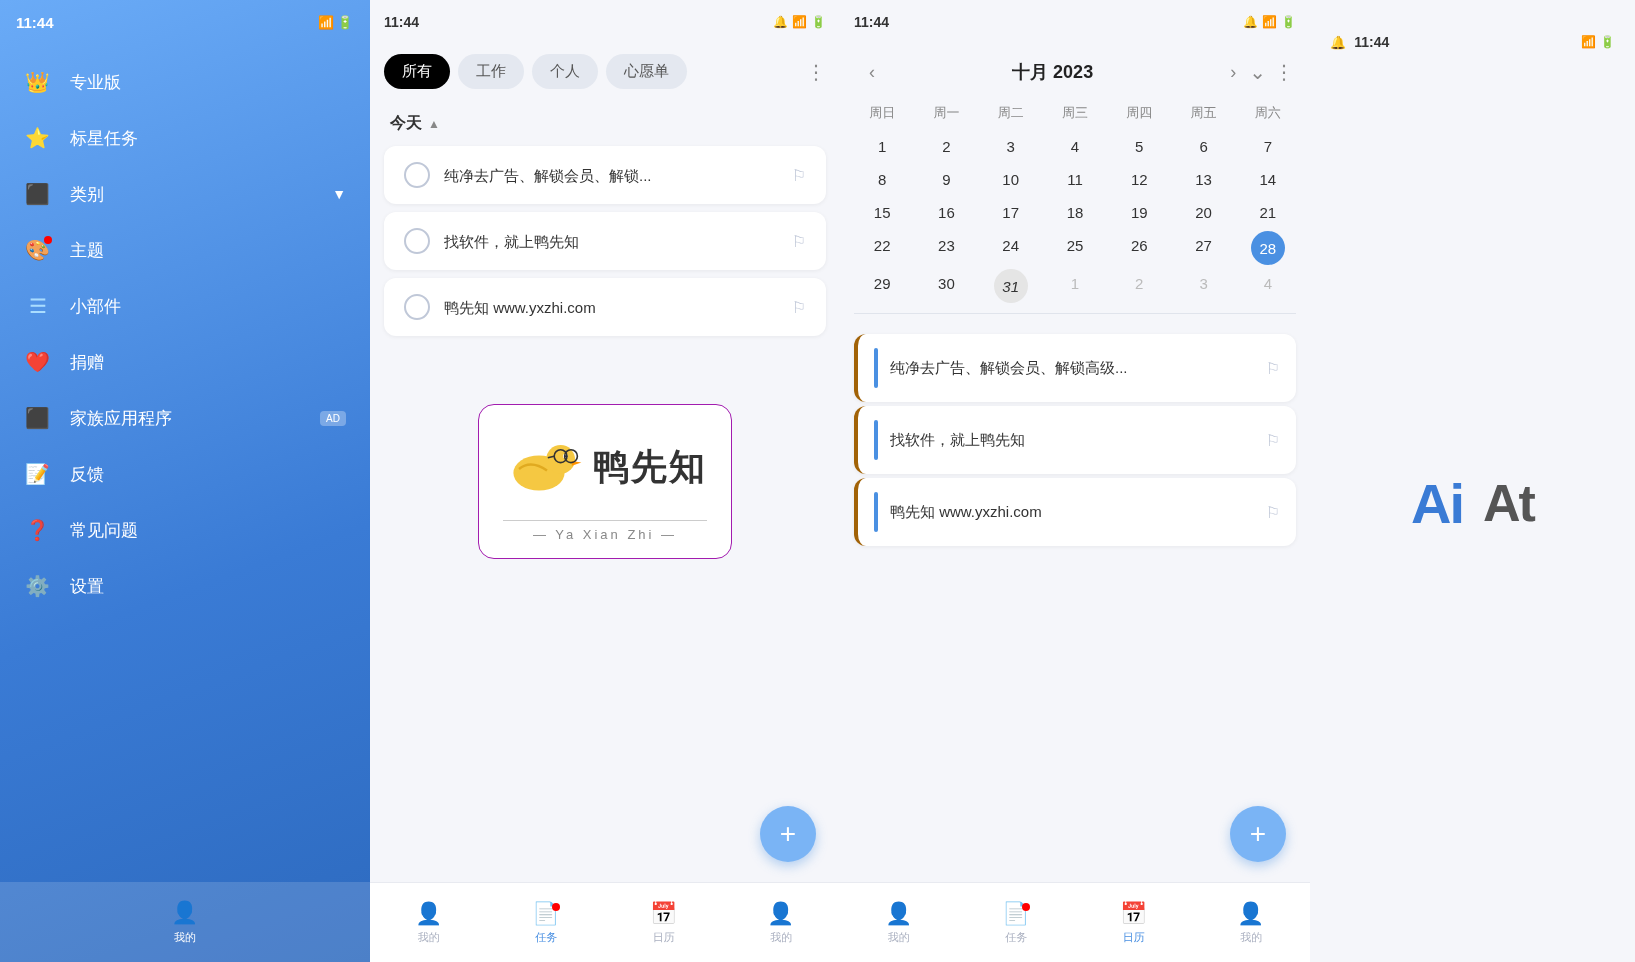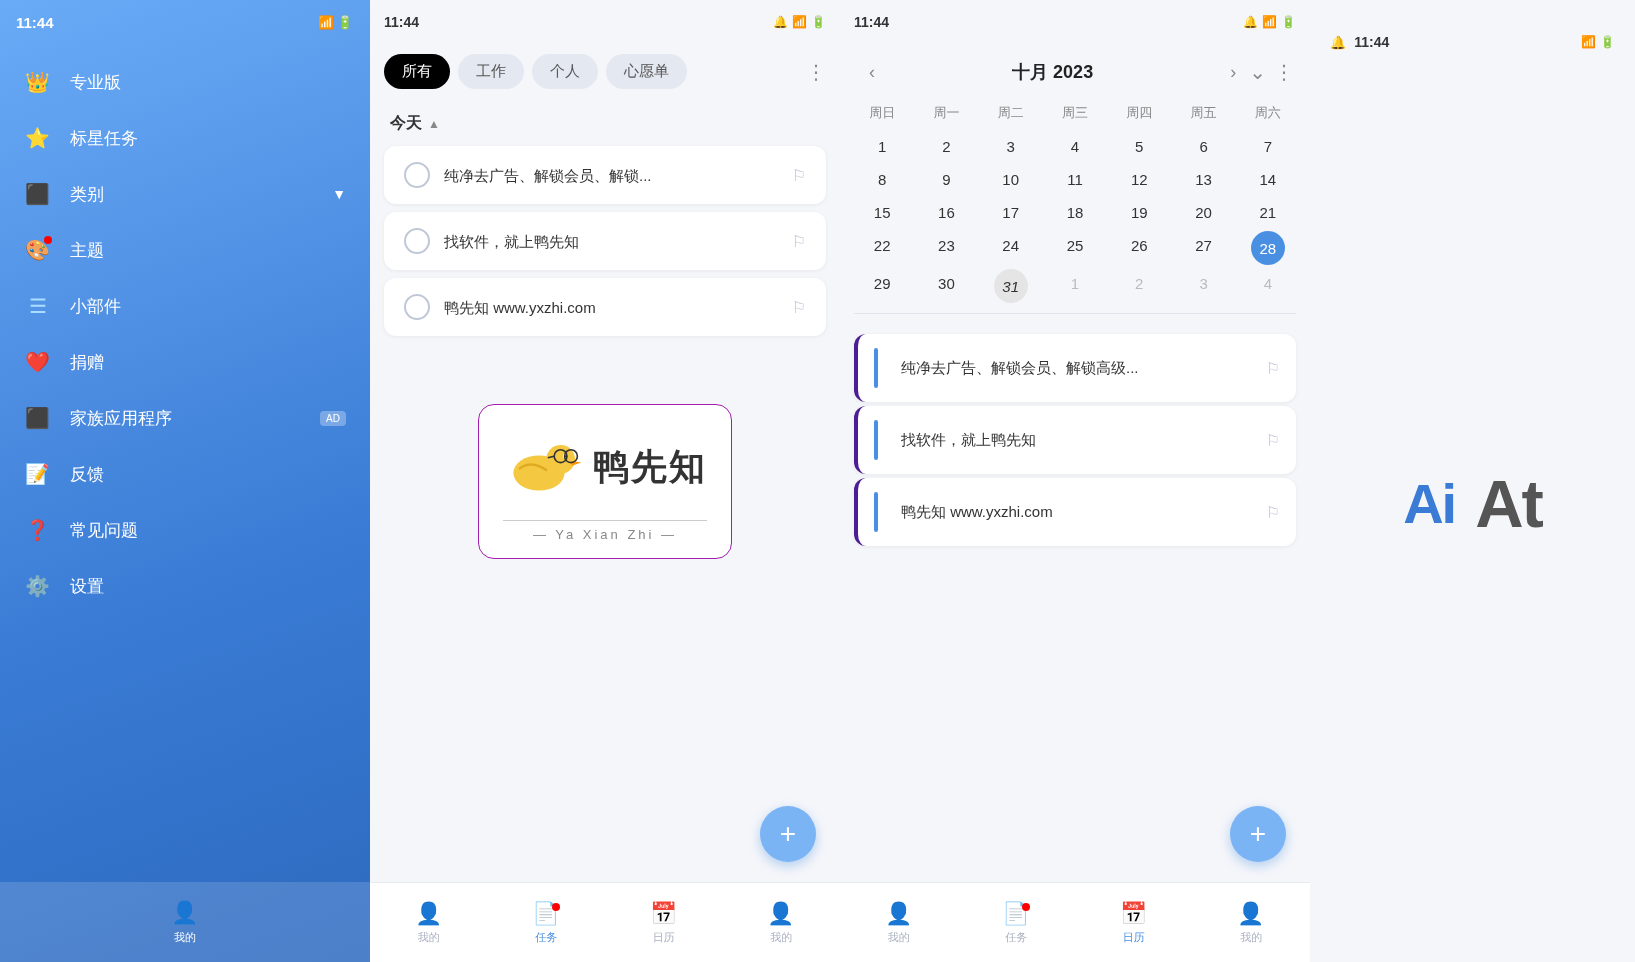--- a/index.html
+++ b/index.html
@@ -368,22 +368,22 @@
       overflow-y: auto;
       padding: 8px 14px;
     }
     .cal-task-item {
       display: flex;
       align-items: center;
       padding: 14px 16px;
       background: white;
       margin: 4px 0;
       border-radius: 12px;
-      gap: 23px;
-      border-left: 4px solid #4c1d95;
+      gap: 12px;
+      border-left: 4px solid #a16207;
       box-shadow: 0 1px 4px rgba(0,0,0,0.06);
     }
     .cal-task-text {
       flex: 1;
       font-size: 15px;
       color: #333;
     }
     .cal-task-flag {
       font-size: 16px;
       color: #c0c8d8;
@@ -456,21 +456,21 @@
       justify-content: center;
       gap: 12px;
     }
     .promo-ai-text {
       font-size: 56px;
       font-weight: 900;
       color: #3a7bd5;
       letter-spacing: -2px;
     }
     .promo-at-text {
-      font-size: 67px;
+      font-size: 52px;
       font-weight: 900;
       color: #555;
       letter-spacing: -2px;
     }
 
     .watermark-overlay {
       position: absolute;
       top: 0; left: 0; right: 0; bottom: 0;
       display: flex;
       align-items: center;

